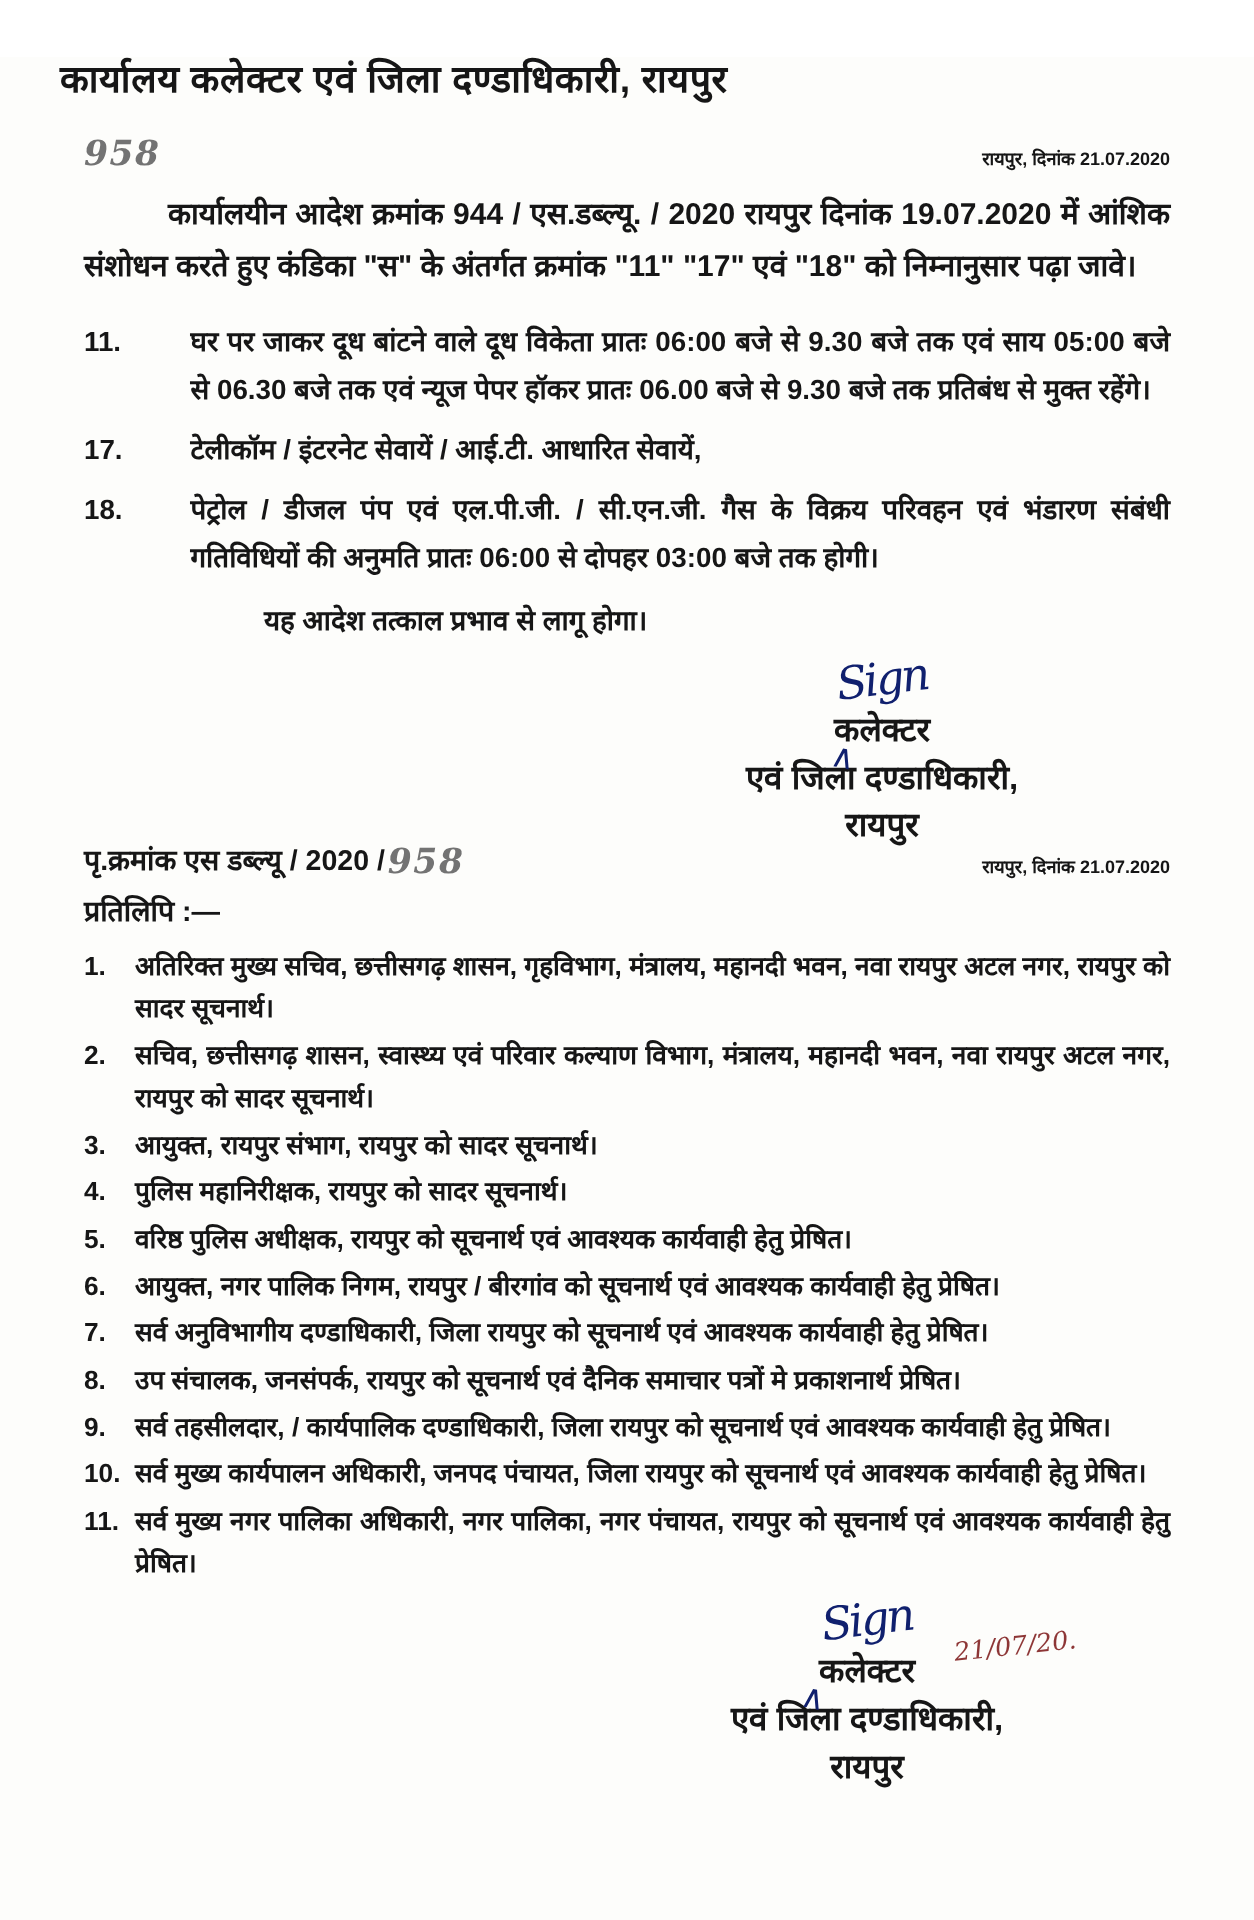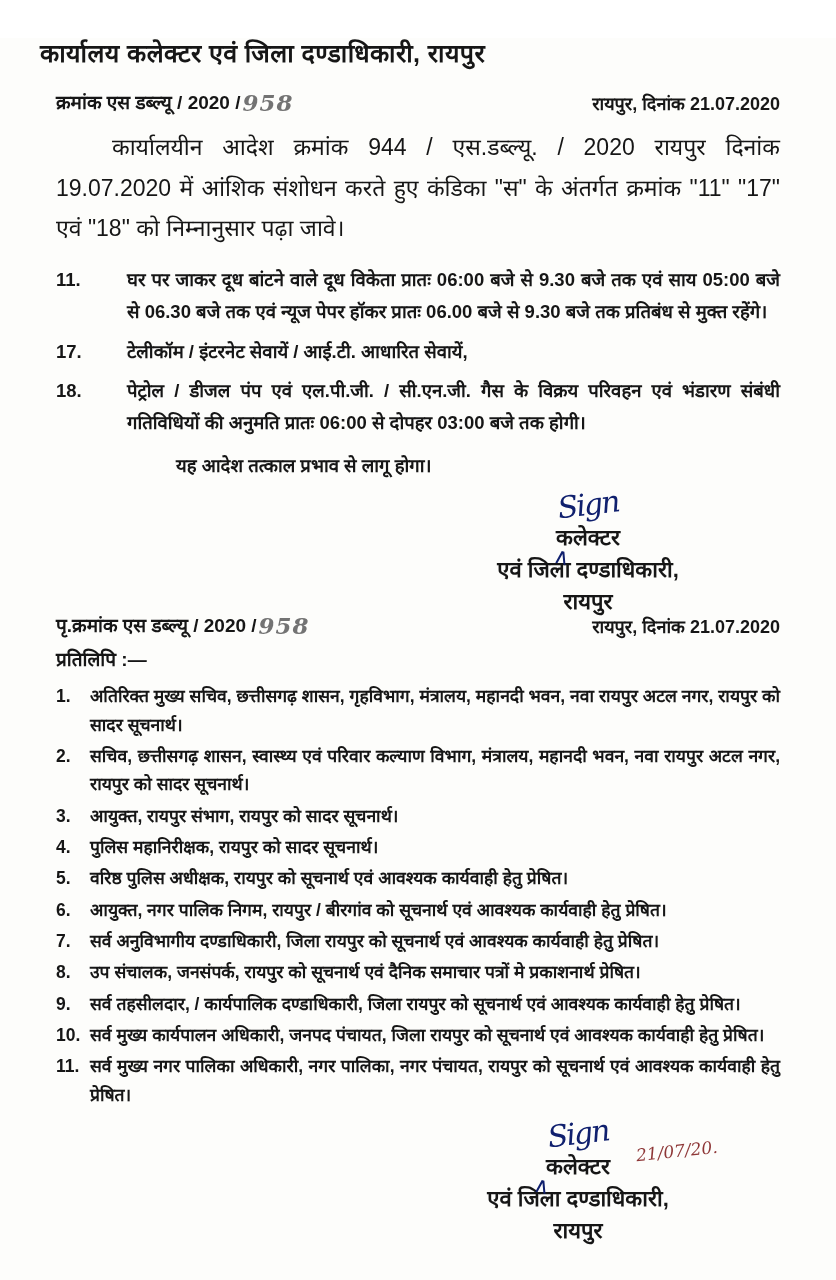--- a/index.html
+++ b/index.html
@@ -59,31 +59,31 @@
     font-family: "DejaVu Serif", serif;
     font-style: italic;
     font-weight: 700;
     font-size: 23px;
     color: #737373;
     letter-spacing: 1px;
     position: relative;
     top: 2px;
   }
   .ref-right {
-    font-size: 18px;
+    font-size: 12px;
     font-weight: 700;
   }
 
   
   .intro {
     margin: 12px 56px 2px 56px;
-    font-size: 23px;
+    font-size: 20px;
     line-height: 1.75;
     text-align: justify;
-    font-weight: 400;
+    font-weight: 700;
   }
   .intro .indent-first {
     display: inline-block;
     width: 56px;
   }
 
   
   .clauses {
     margin: 16px 56px 0 56px;
   }
@@ -222,21 +222,20 @@
 </style>
 </head>
 <body>
 
 <div class="page">
 
   <div class="office-title">कार्यालय कलेक्टर एवं जिला दण्डाधिकारी, रायपुर</div>
 
   <div class="ref-row">
     <div class="ref-left">
-      <span>क्रमांक एस डब्ल्यू / 2020 /</span>
       <span class="handwritten">958</span>
     </div>
     <div class="ref-right">रायपुर, दिनांक 21.07.2020</div>
   </div>
 
   <div class="intro">
     <span class="indent-first"></span><span>कार्यालयीन आदेश क्रमांक 944 / एस.डब्ल्यू. / 2020 रायपुर दिनांक 19.07.2020</span>
     <span>में आंशिक संशोधन करते हुए कंडिका "स" के अंतर्गत क्रमांक "11" "17" एवं "18" को</span>
     <span>निम्नानुसार पढ़ा जावे।</span>
   </div>

